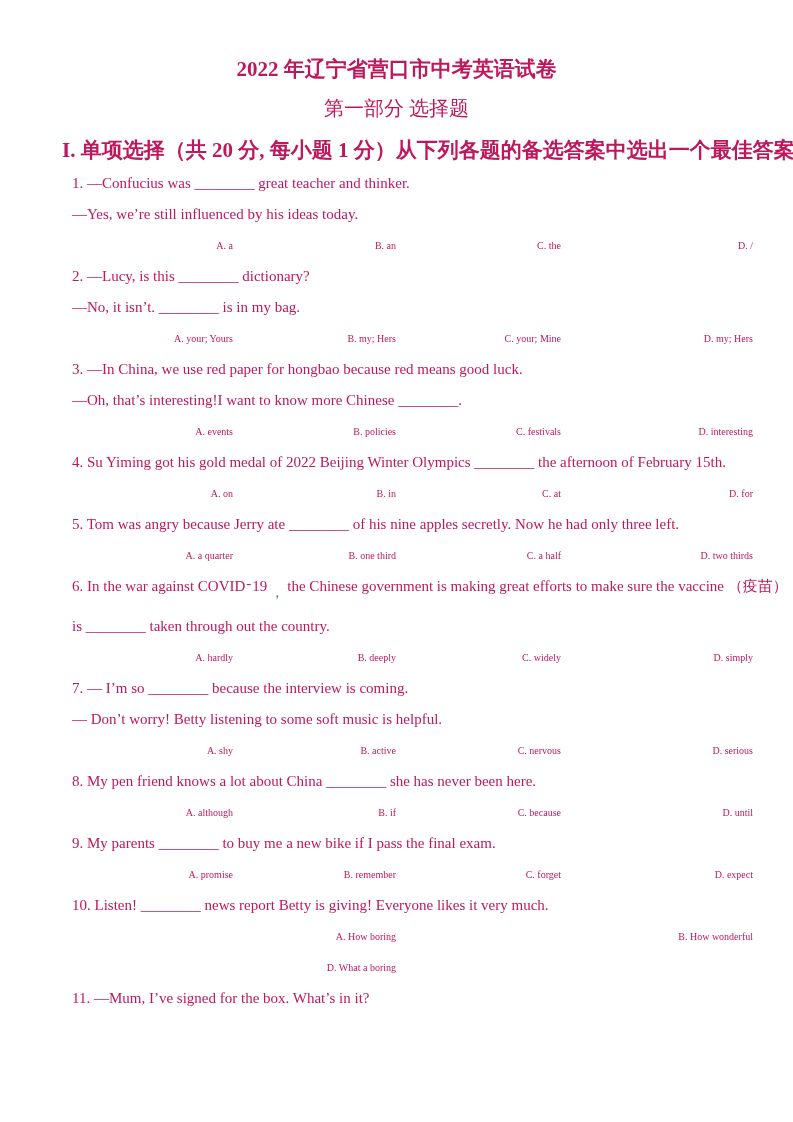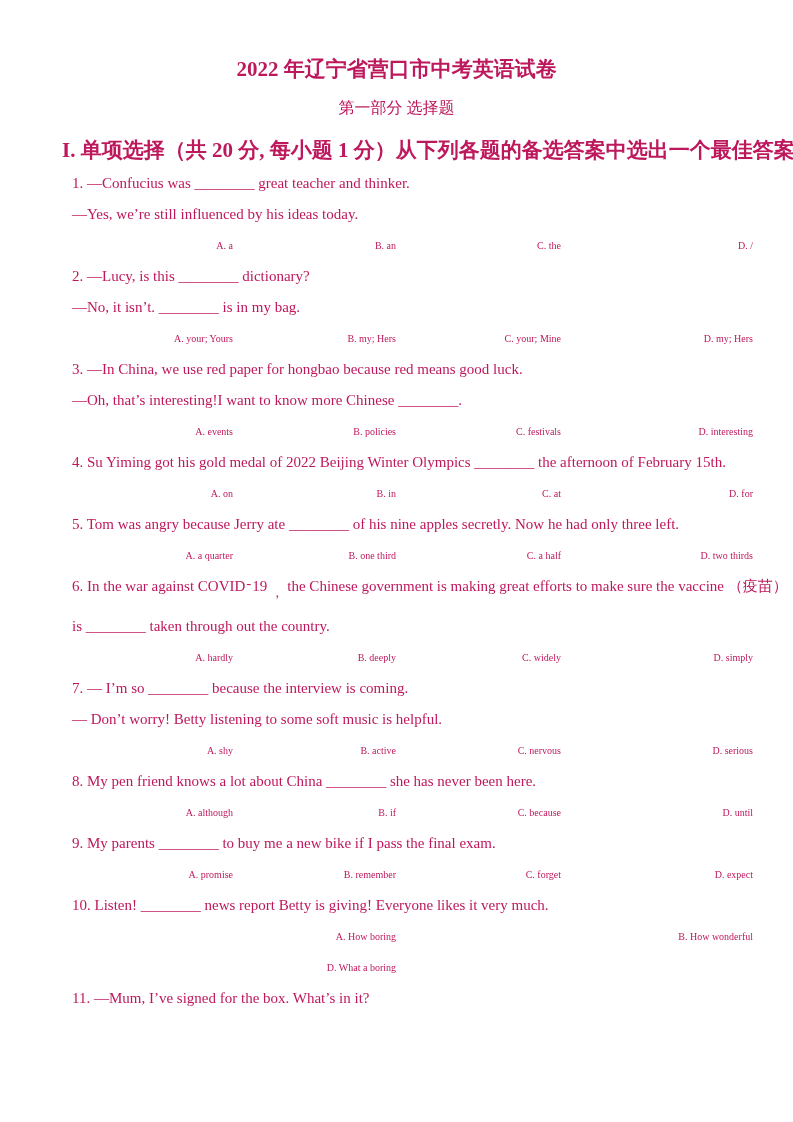--- a/index.html
+++ b/index.html
@@ -16,21 +16,21 @@
     overflow: hidden;
   }
   .centered { text-align: center; position: relative; left: -16px; }
   .title {
     font-size: 21px;
     font-weight: bold;
     line-height: 26px;
     white-space: nowrap;
   }
   .subtitle {
-    font-size: 16px;
+    font-size: 20px;
     font-weight: normal;
     line-height: 20px;
     margin-top: 16px;
     white-space: nowrap;
   }
   .instruction {
     font-size: 21px;
     font-weight: bold;
     line-height: 20px;
     margin: 22px 0 14px -10px;

